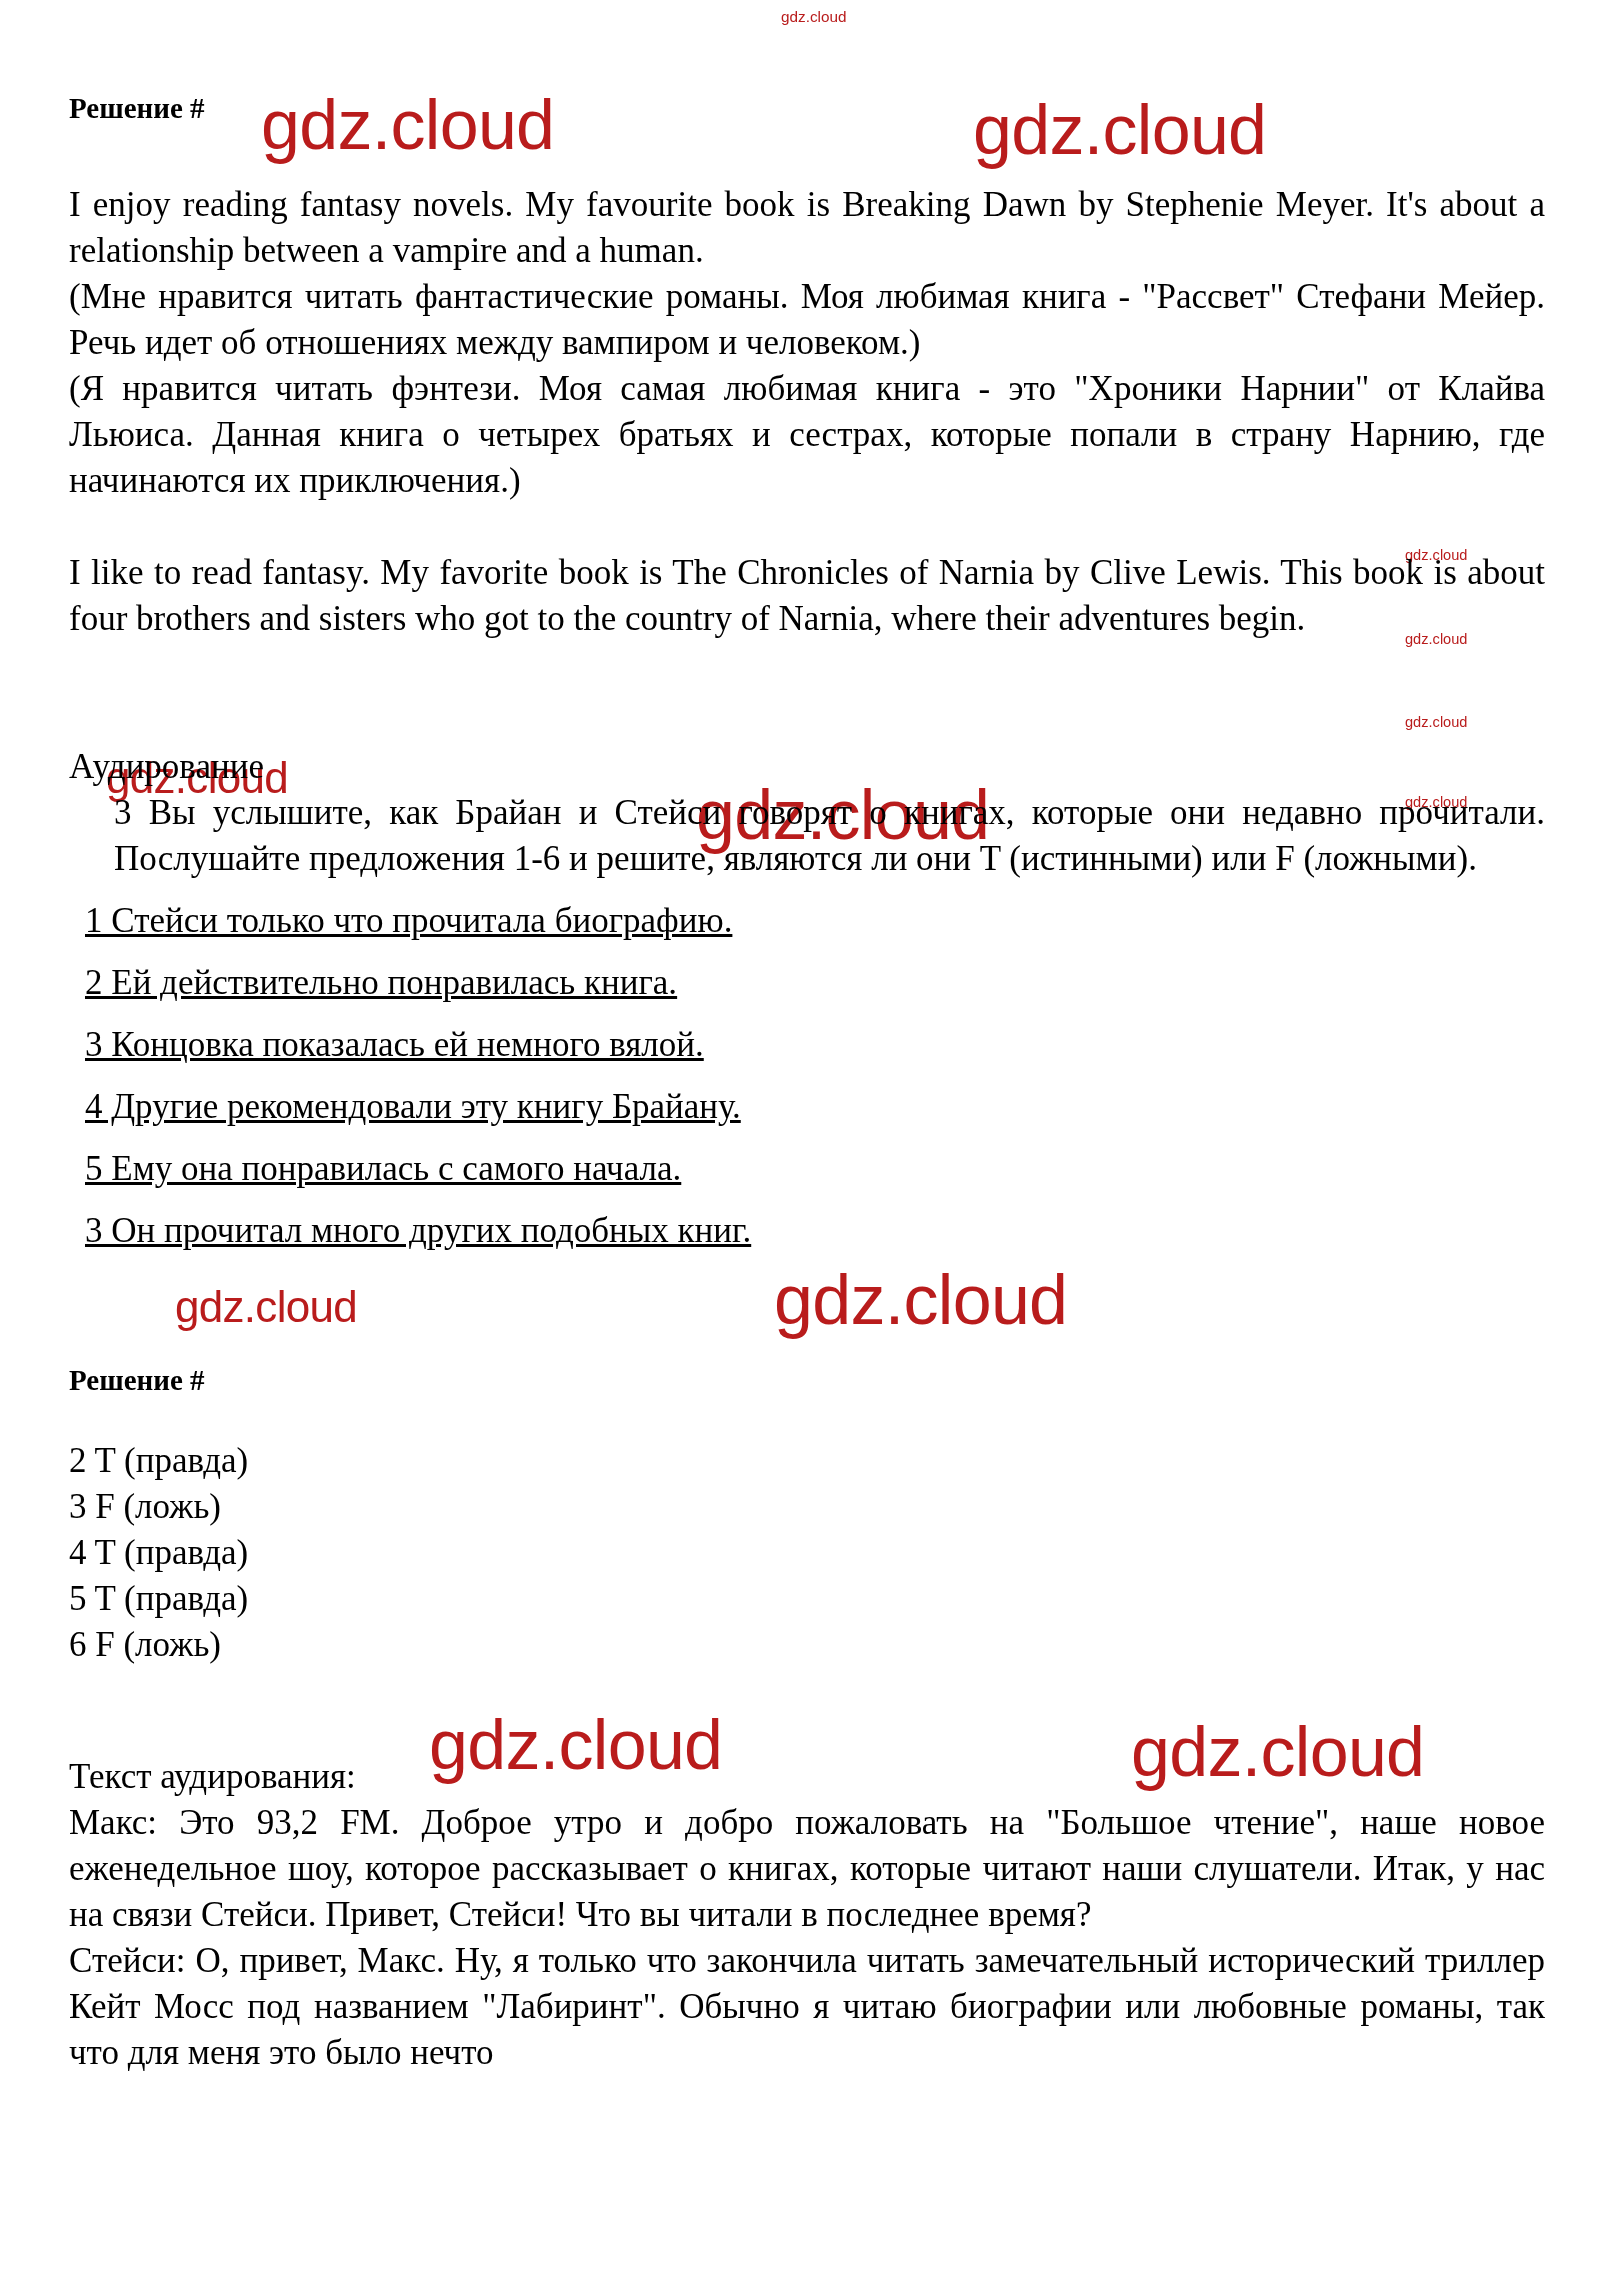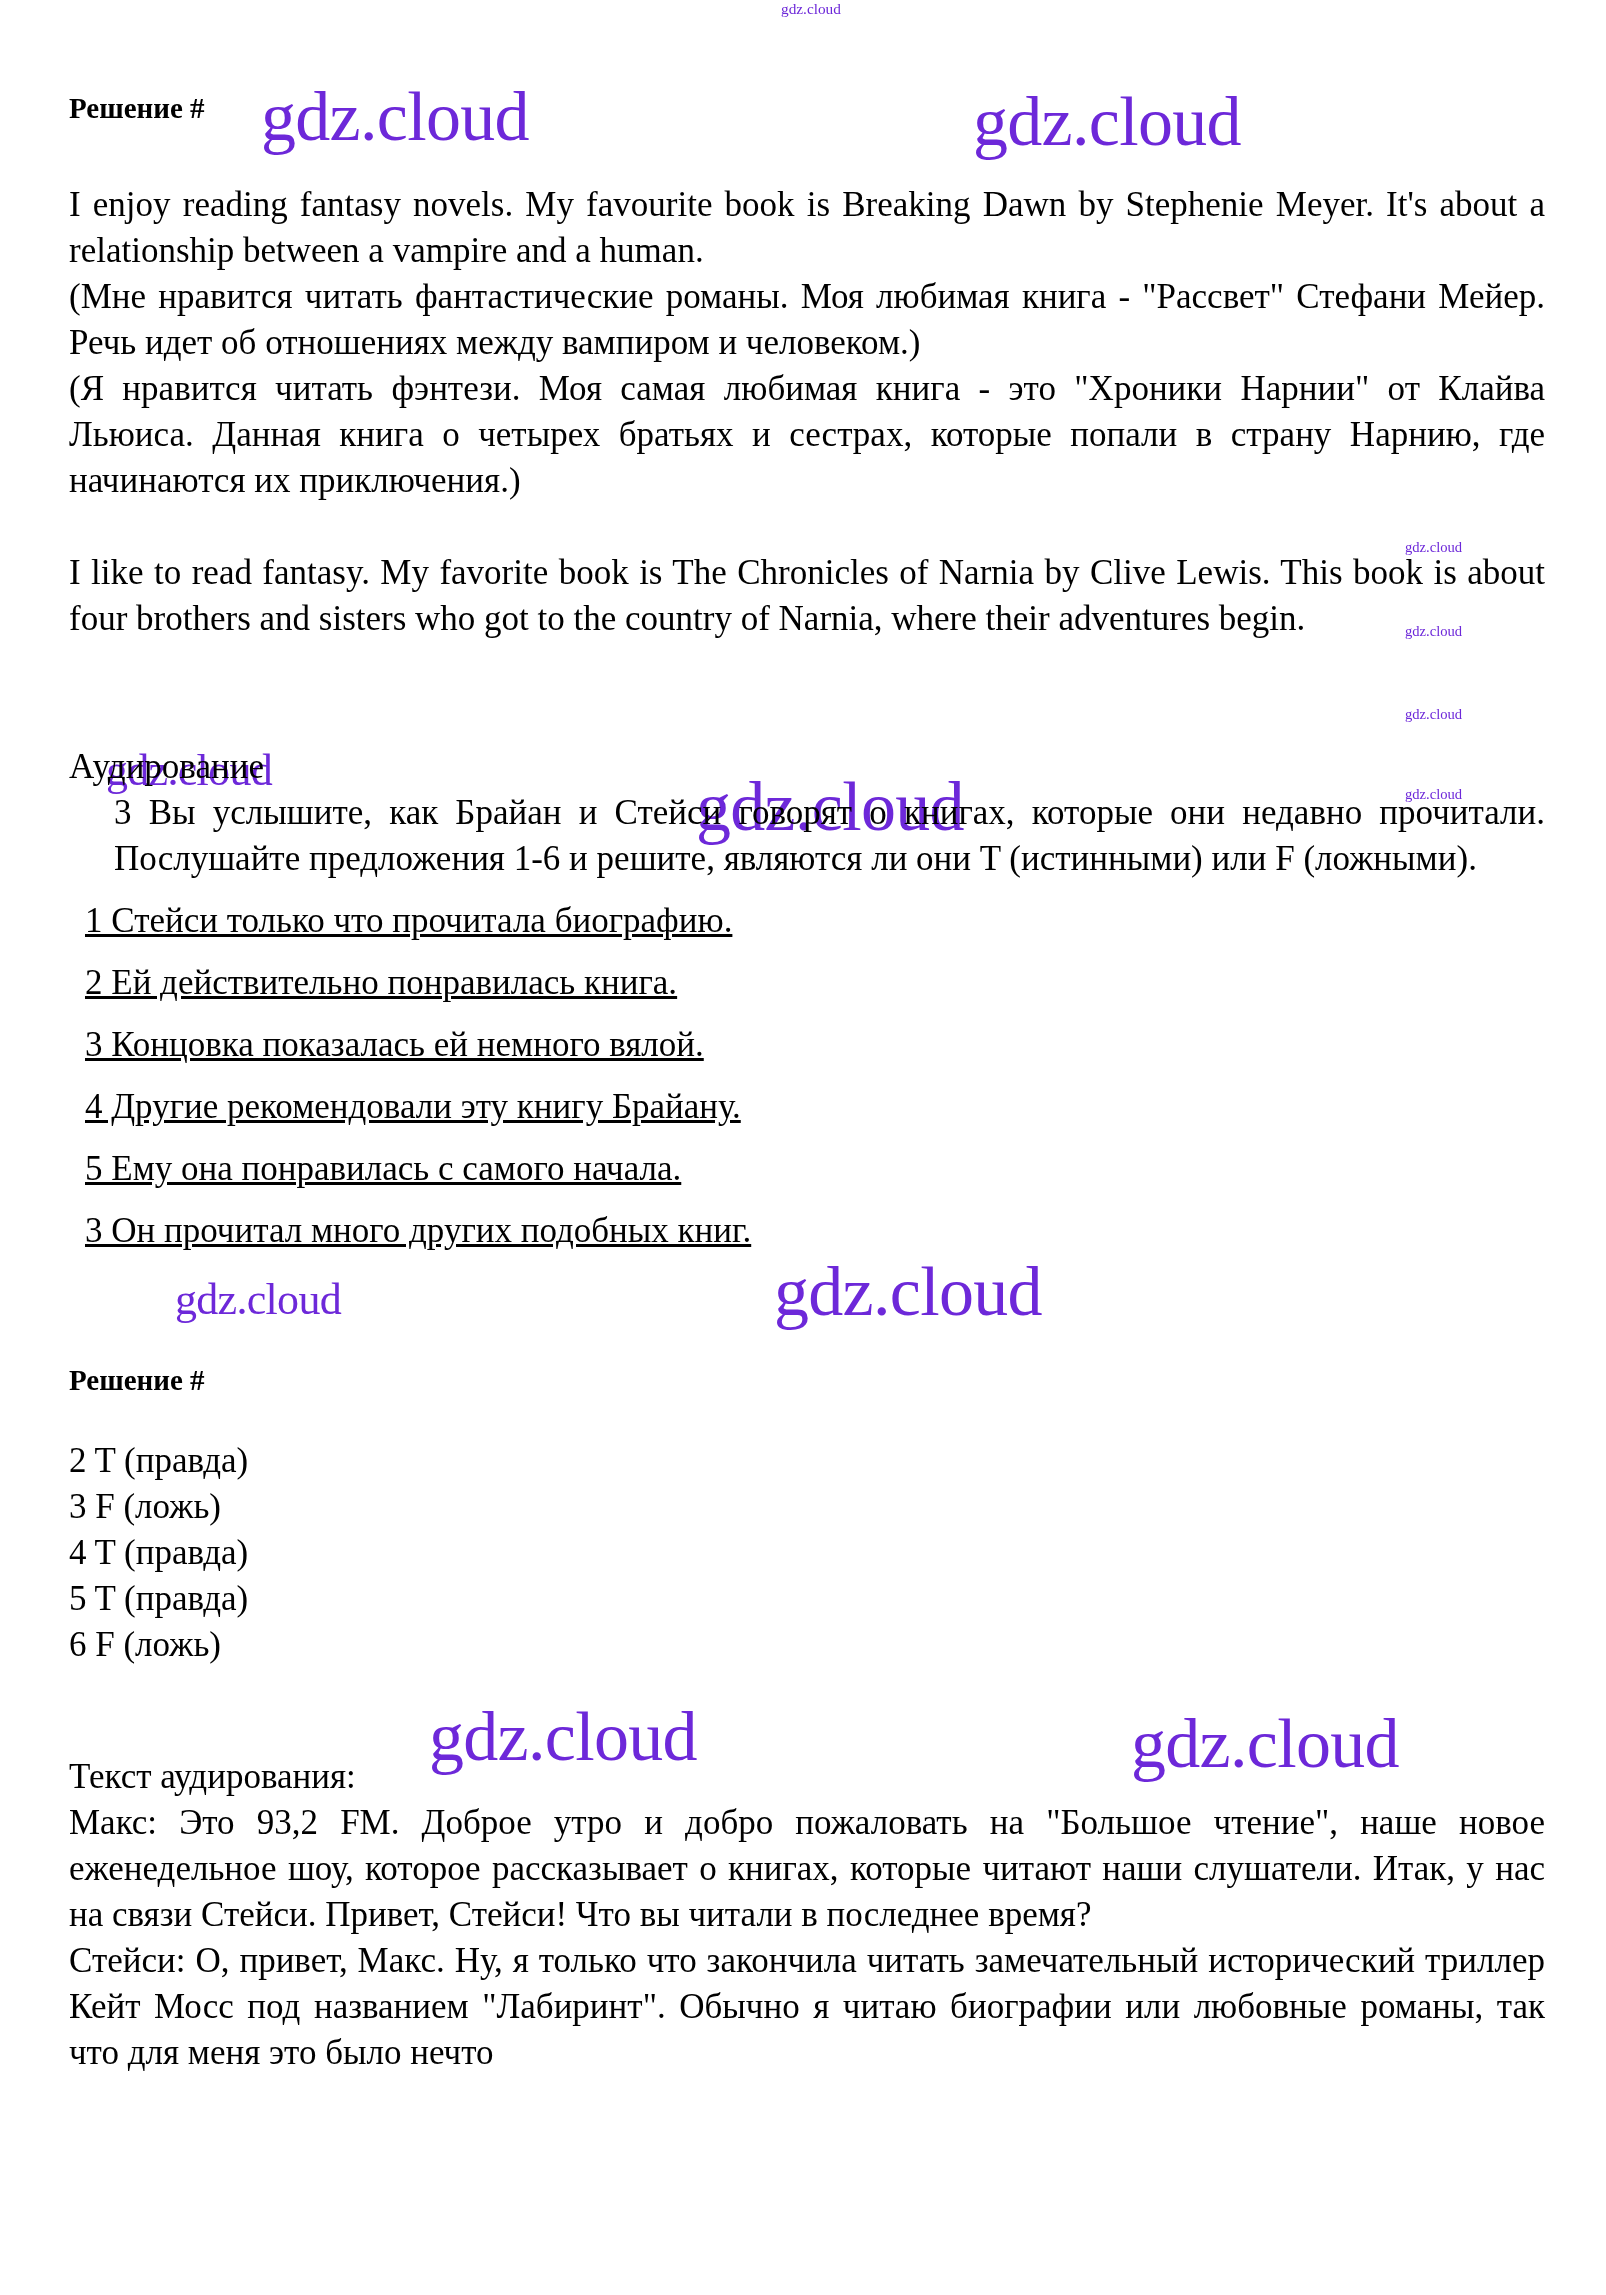--- a/index.html
+++ b/index.html
@@ -32,24 +32,25 @@
   .listening-heading { margin-top: 102px; }
   .task { margin-top: 0; margin-left: 45px; }
   .statement { margin: 16px; text-decoration: underline; }
   .h2 { margin-top: 108px; }
   .answers { margin-top: 40px; }
   .answer { margin: 0; }
   .audio-heading { margin-top: 86px; }
   .speech { text-align: justify; margin: 0; }
   .wm {
     position: absolute;
-    font-family: Liberation Serif, serif;
-    color: #6d28d9;
+    font-family: Liberation Sans, sans-serif;
+    color: #b91c1c;
     white-space: nowrap;
     letter-spacing: -0.7px;
+    margin-top: 8px;
   }
   .wm-tiny   { font-size: 15.3px; letter-spacing: 0; }
   .wm-small  { font-size: 14.6px; letter-spacing: 0; }
   .wm-med    { font-size: 44px; }
   .wm-big    { font-size: 70px; }
 </style>
 </head>
 <body>
 
 <div class="page">

